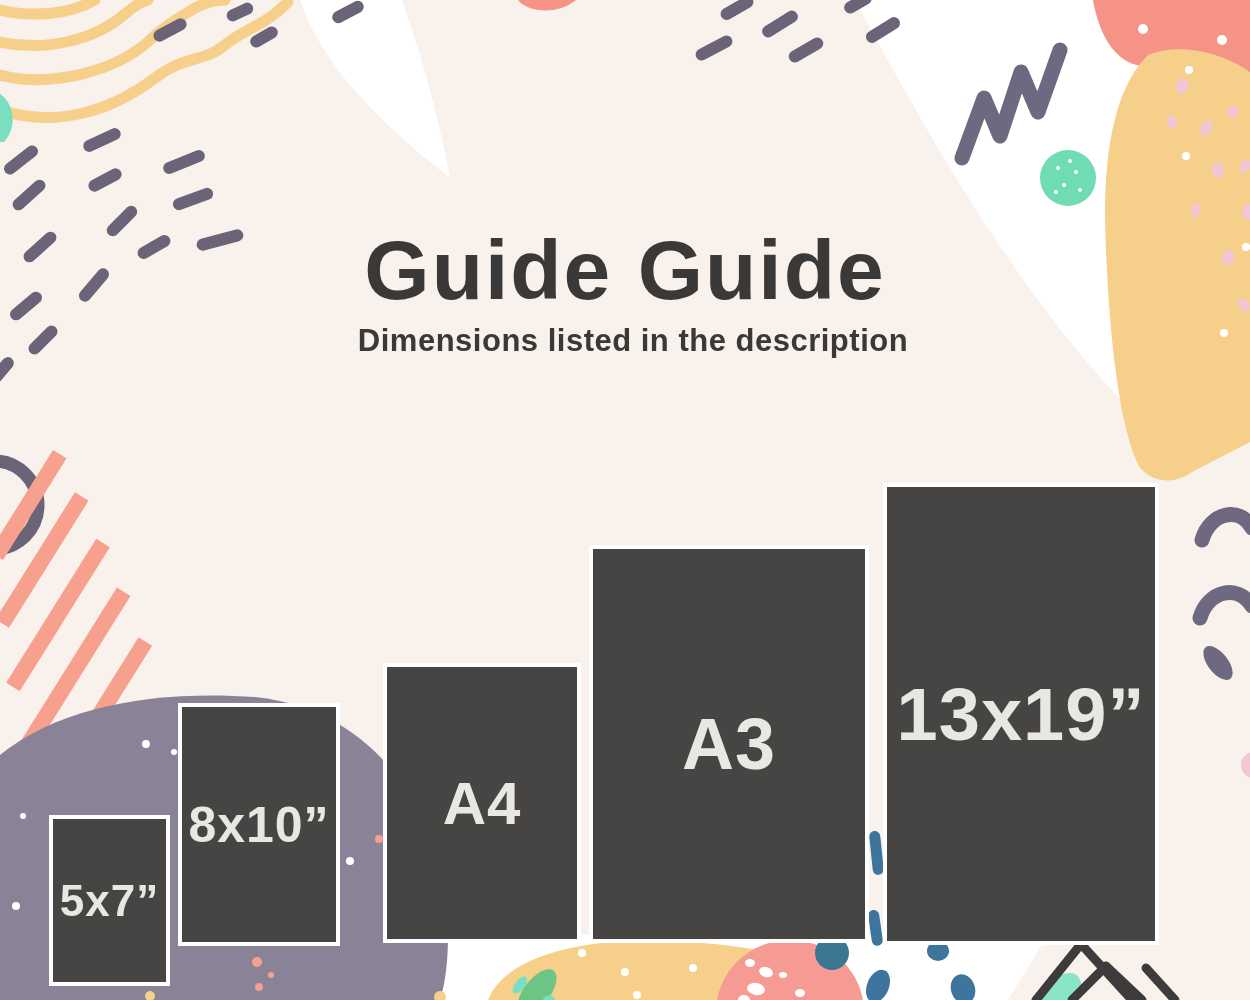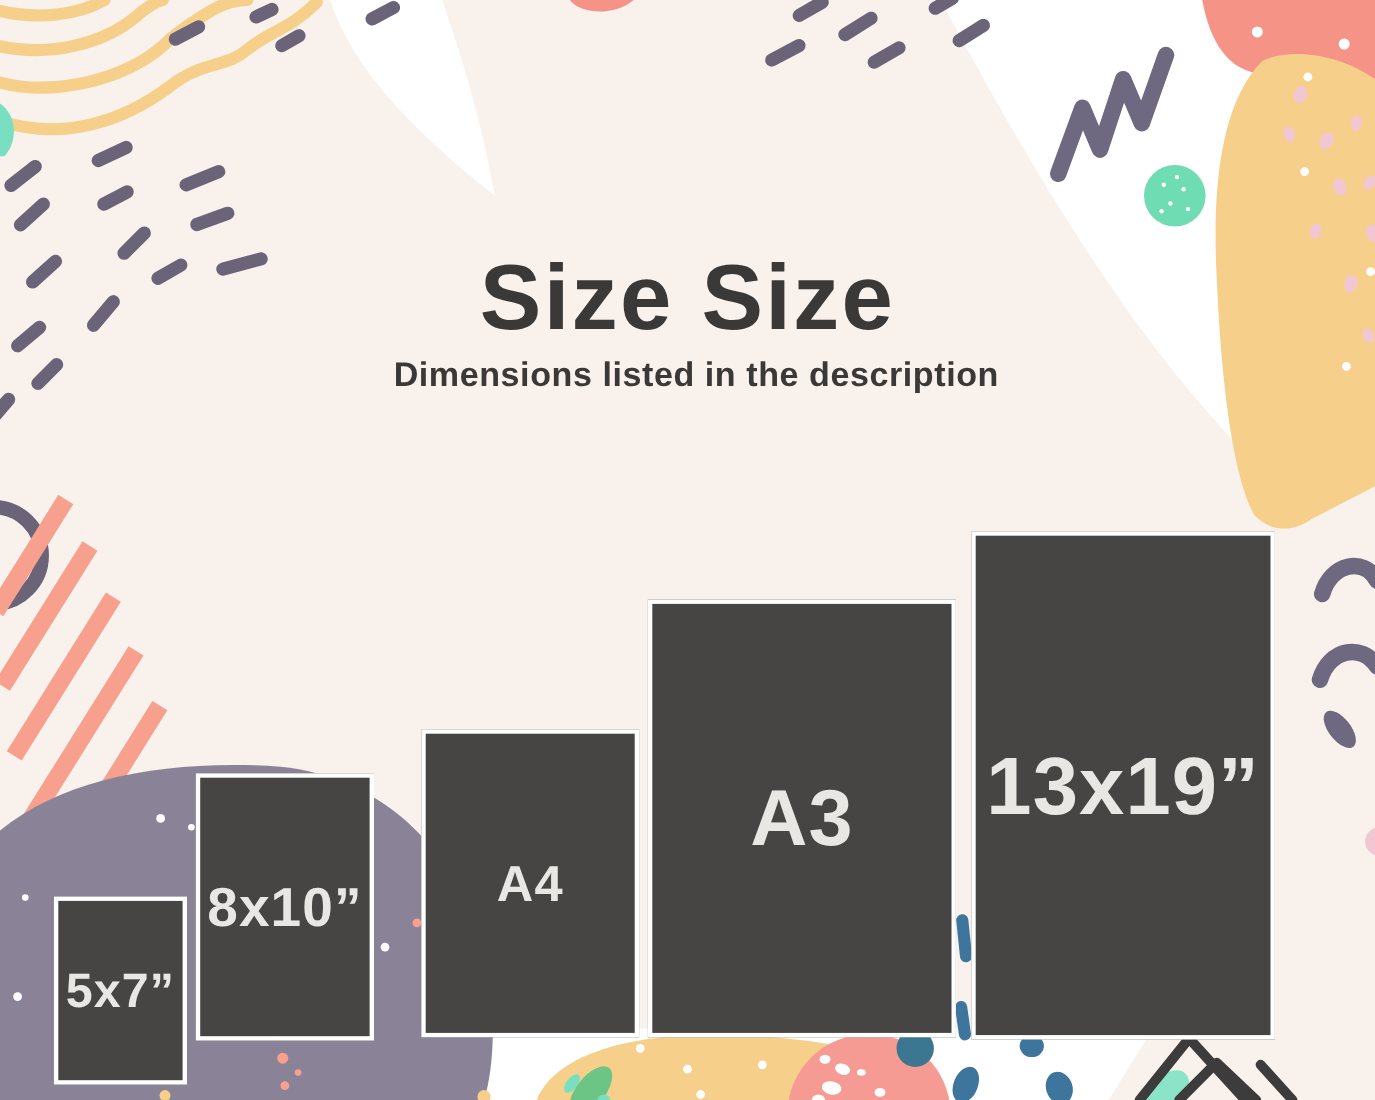--- a/index.html
+++ b/index.html
@@ -20,21 +20,21 @@
     margin:12px 0 0 0;font-size:31px;line-height:1.1;font-weight:700;letter-spacing:.5px;padding-left:16px;
   }
   .print{
     position:absolute;z-index:2;box-sizing:border-box;
     background:#474544;border:4px solid #ffffff;
     display:flex;align-items:center;justify-content:center;
     color:#e9e7e4;font-weight:700;letter-spacing:1px;
   }
   #p0{left:49px; top:775px;width:121px;height:171px;font-size:44px;margin-top:40px;}
   #p1{left:178px;top:703px;width:162px;height:243px;font-size:50px;}
-  #p2{left:383px;top:663px;width:198px;height:280px;font-size:46px;}
+  #p2{left:383px;top:663px;width:198px;height:280px;font-size:60px;}
   #p3{left:589px;top:545px;width:280px;height:398px;font-size:72px;}
   #p4{left:883px;top:483px;width:276px;height:462px;font-size:74px;}
   .pd{fill:#6b6478;}
 </style>
 </head>
 <body>
 
 <div class="canvas">
 
   <svg class="bg-svg" viewBox="0 0 1250 1000" xmlns="http://www.w3.org/2000/svg">
@@ -204,21 +204,21 @@
       <ellipse cx="1060" cy="995" rx="16" ry="26" transform="rotate(42 1060 995)" fill="#8ce4c8"></ellipse>
       <g stroke="#3d3b3b" stroke-width="9" fill="none" stroke-linecap="round" stroke-linejoin="round">
         <path d="M1036,1000 L1081,944 L1132,1000"></path>
         <path d="M1072,1000 L1106,966 L1142,1000"></path>
         <path d="M1146,968 L1175,1000"></path>
       </g>
     </g>
   </svg>
 
   <div class="heading">
-    <h1>Size Size</h1>
+    <h1>Guide Guide</h1>
     <p>Dimensions listed in the description</p>
   </div>
 
   <div class="print" id="p0">
     <span>5x7”</span>
   </div>
   <div class="print" id="p1">
     <span>8x10”</span>
   </div>
   <div class="print" id="p2">

